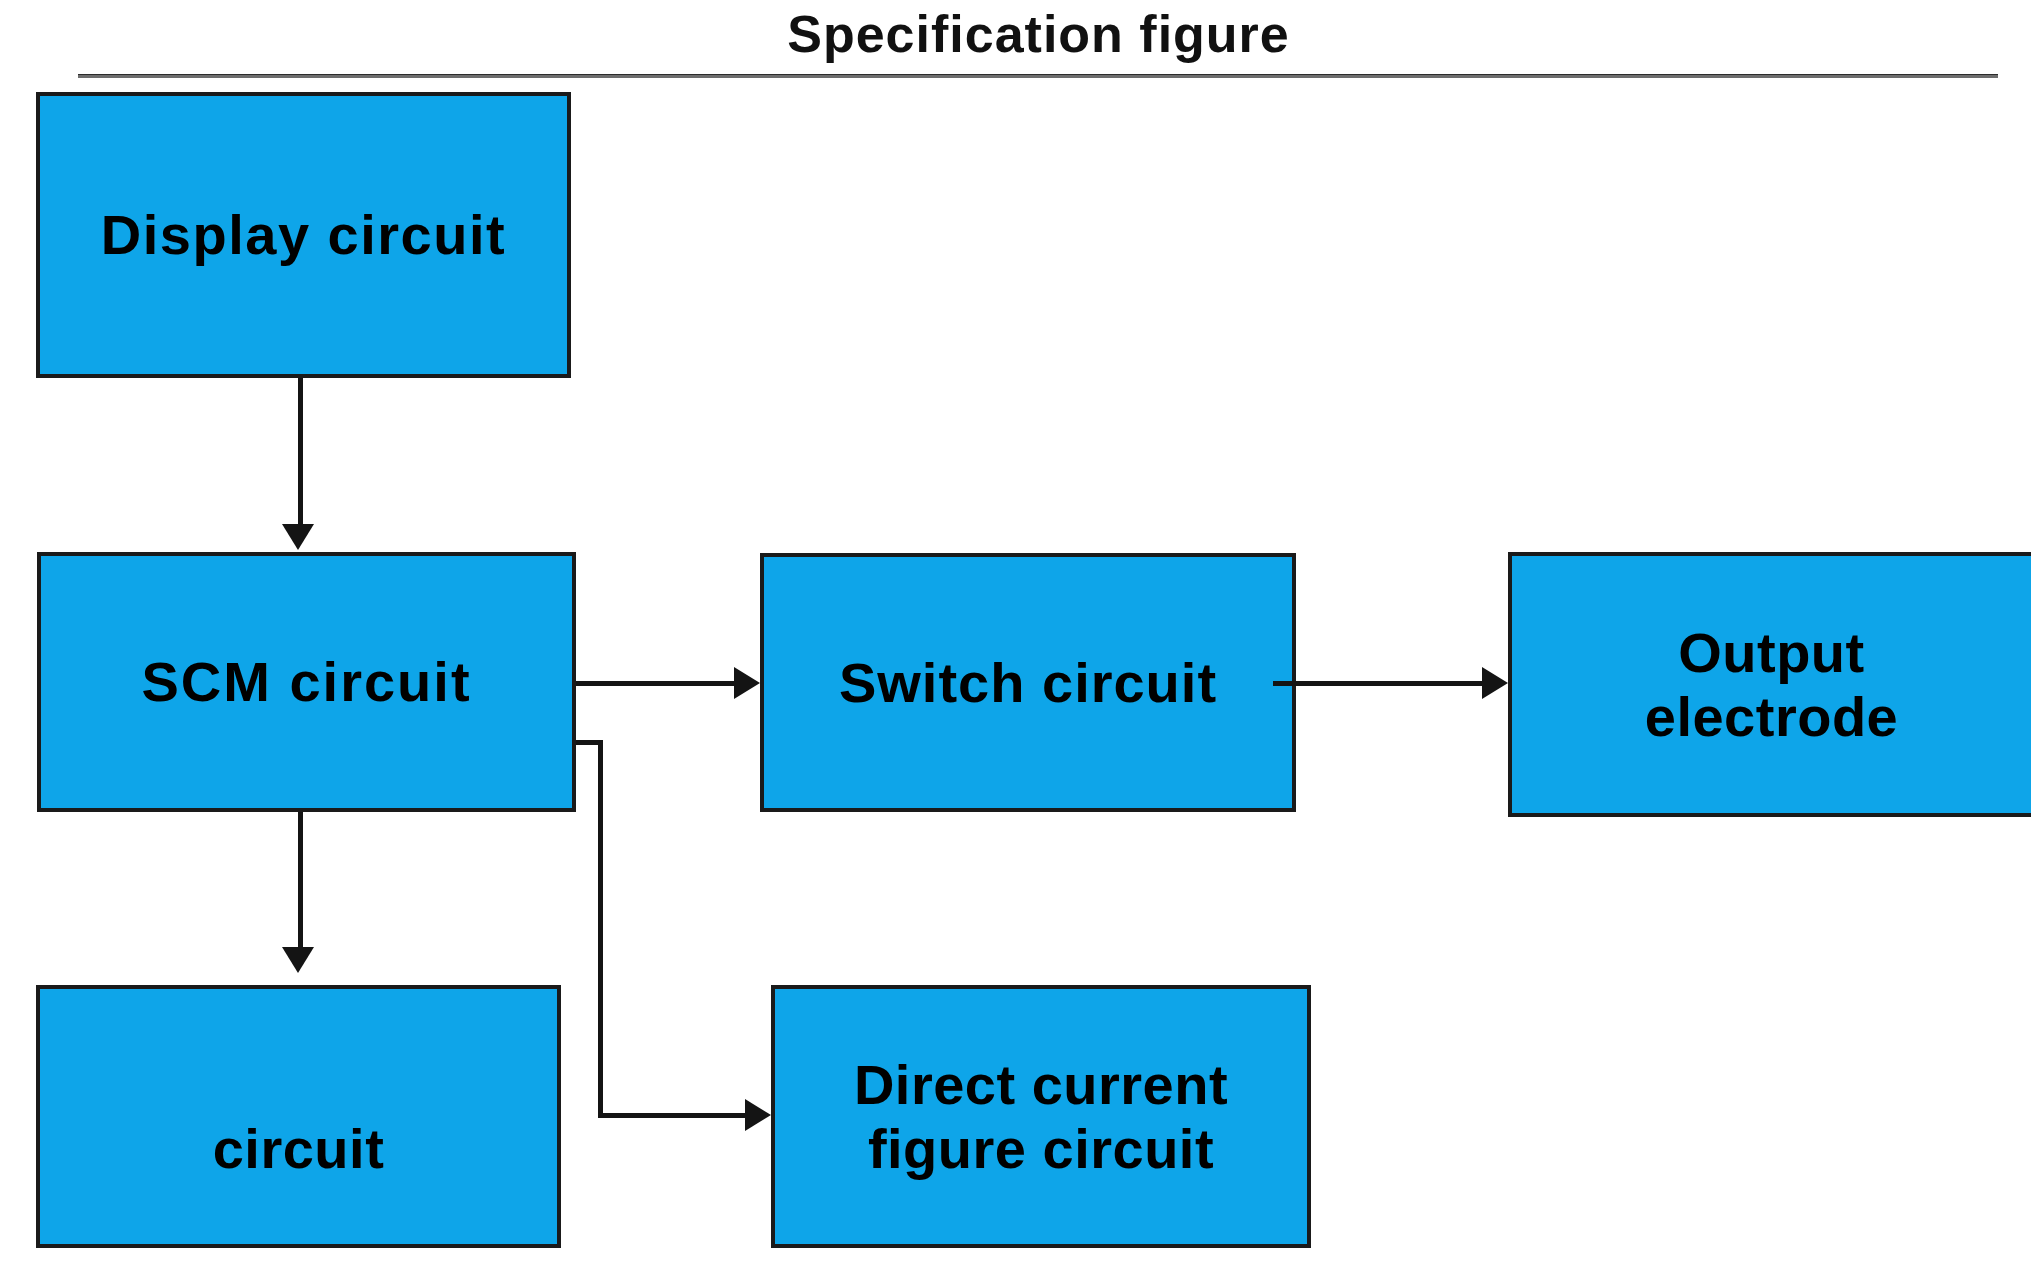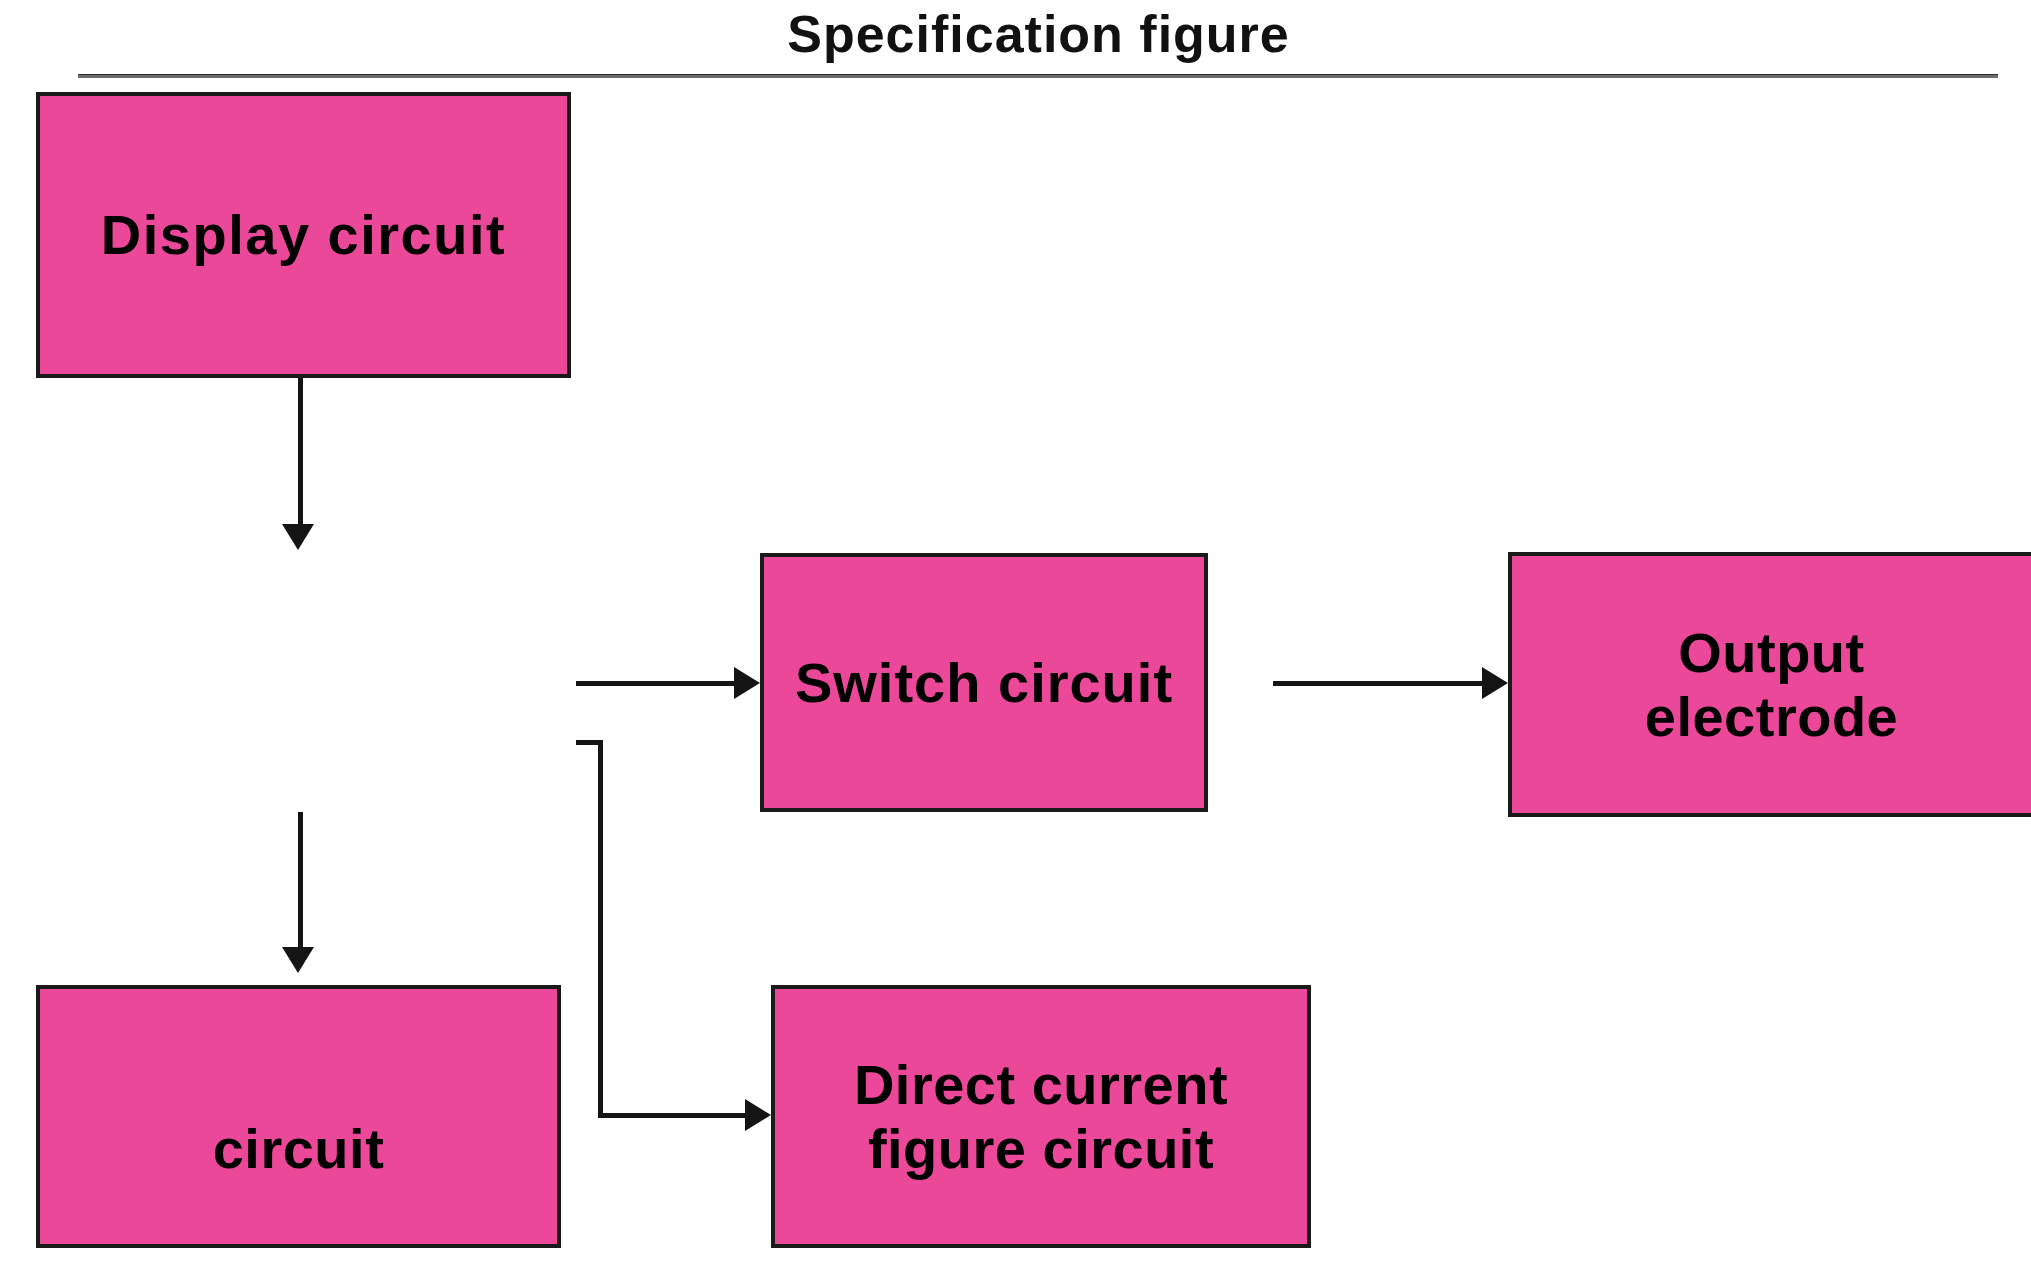--- a/index.html
+++ b/index.html
@@ -36,39 +36,39 @@
     top: 74px;
     width: 1920px;
     height: 3px;
     background: #6d6d6d;
     border-top: 1px solid #2b2b2b;
   }
   .node-box {
     position: absolute;
     box-sizing: border-box;
     border: 4px solid #1a1a1a;
-    background: #ec4899;
+    background: #0ea5e9;
     display: flex;
     align-items: center;
     justify-content: center;
     text-align: center;
     color: #000000;
     font-weight: bold;
     font-family: "Liberation Sans", sans-serif;
     line-height: 1.14;
     letter-spacing: 0.5px;
   }
   .node-label {
     display: block;
     padding: 0 10px;
   }
   
   #node-display   { left: 13px;   top: 92px;  width: 535px; height: 286px; font-size: 56px; }
   #node-scm       { left: 14px;   top: 552px; width: 539px; height: 260px; font-size: 56px; }
-  #node-switch    { left: 737px;  top: 553px; width: 448px; height: 259px; font-size: 56px; }
+  #node-switch    { left: 737px;  top: 553px; width: 536px; height: 259px; font-size: 56px; }
   #node-output    { left: 1485px; top: 552px; width: 527px; height: 265px; font-size: 56px; }
   #node-sound     { left: 13px;   top: 985px; width: 525px; height: 263px; font-size: 56px; }
   #node-dcboost   { left: 748px;  top: 985px; width: 540px; height: 263px; font-size: 56px; }
 
   #node-display .node-label { letter-spacing: 1.5px; }
   #node-scm .node-label     { letter-spacing: 2px; }
   #node-switch .node-label  { letter-spacing: 1px; }
 
   
   .conn-v {
@@ -126,20 +126,23 @@
 <div id="canvas">
 
   <div id="figure-title">Specification  figure</div>
 
   <div id="title-rule"></div>
 
   <div class="node-box" id="node-display">
     <span class="node-label">Display circuit</span>
   </div>
 
+  <div class="node-box" id="node-scm">
+    <span class="node-label">SCM  circuit</span>
+  </div>
 
   <div class="node-box" id="node-switch">
     <span class="node-label">Switch circuit</span>
   </div>
 
   <div class="node-box" id="node-output">
     <span class="node-label">
       <span>Output</span><br>
       <span>electrode</span>
     </span>

